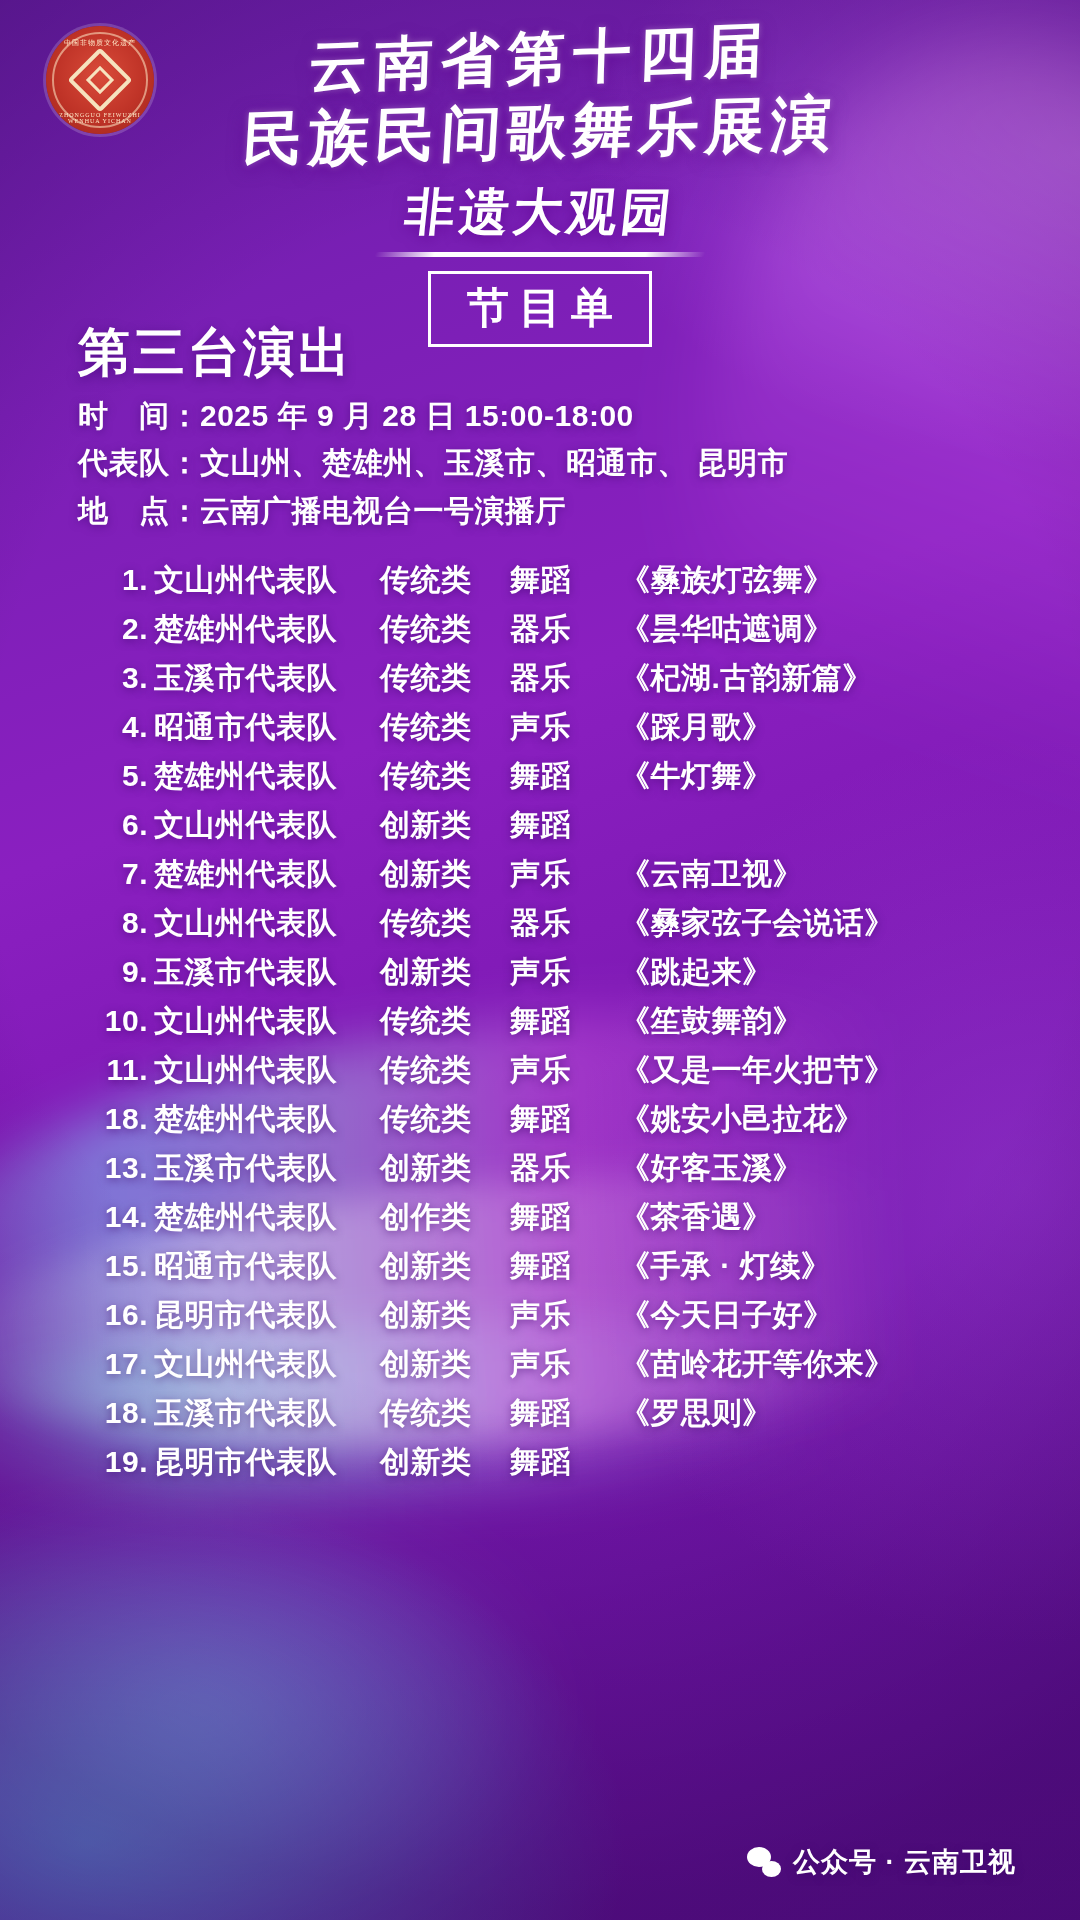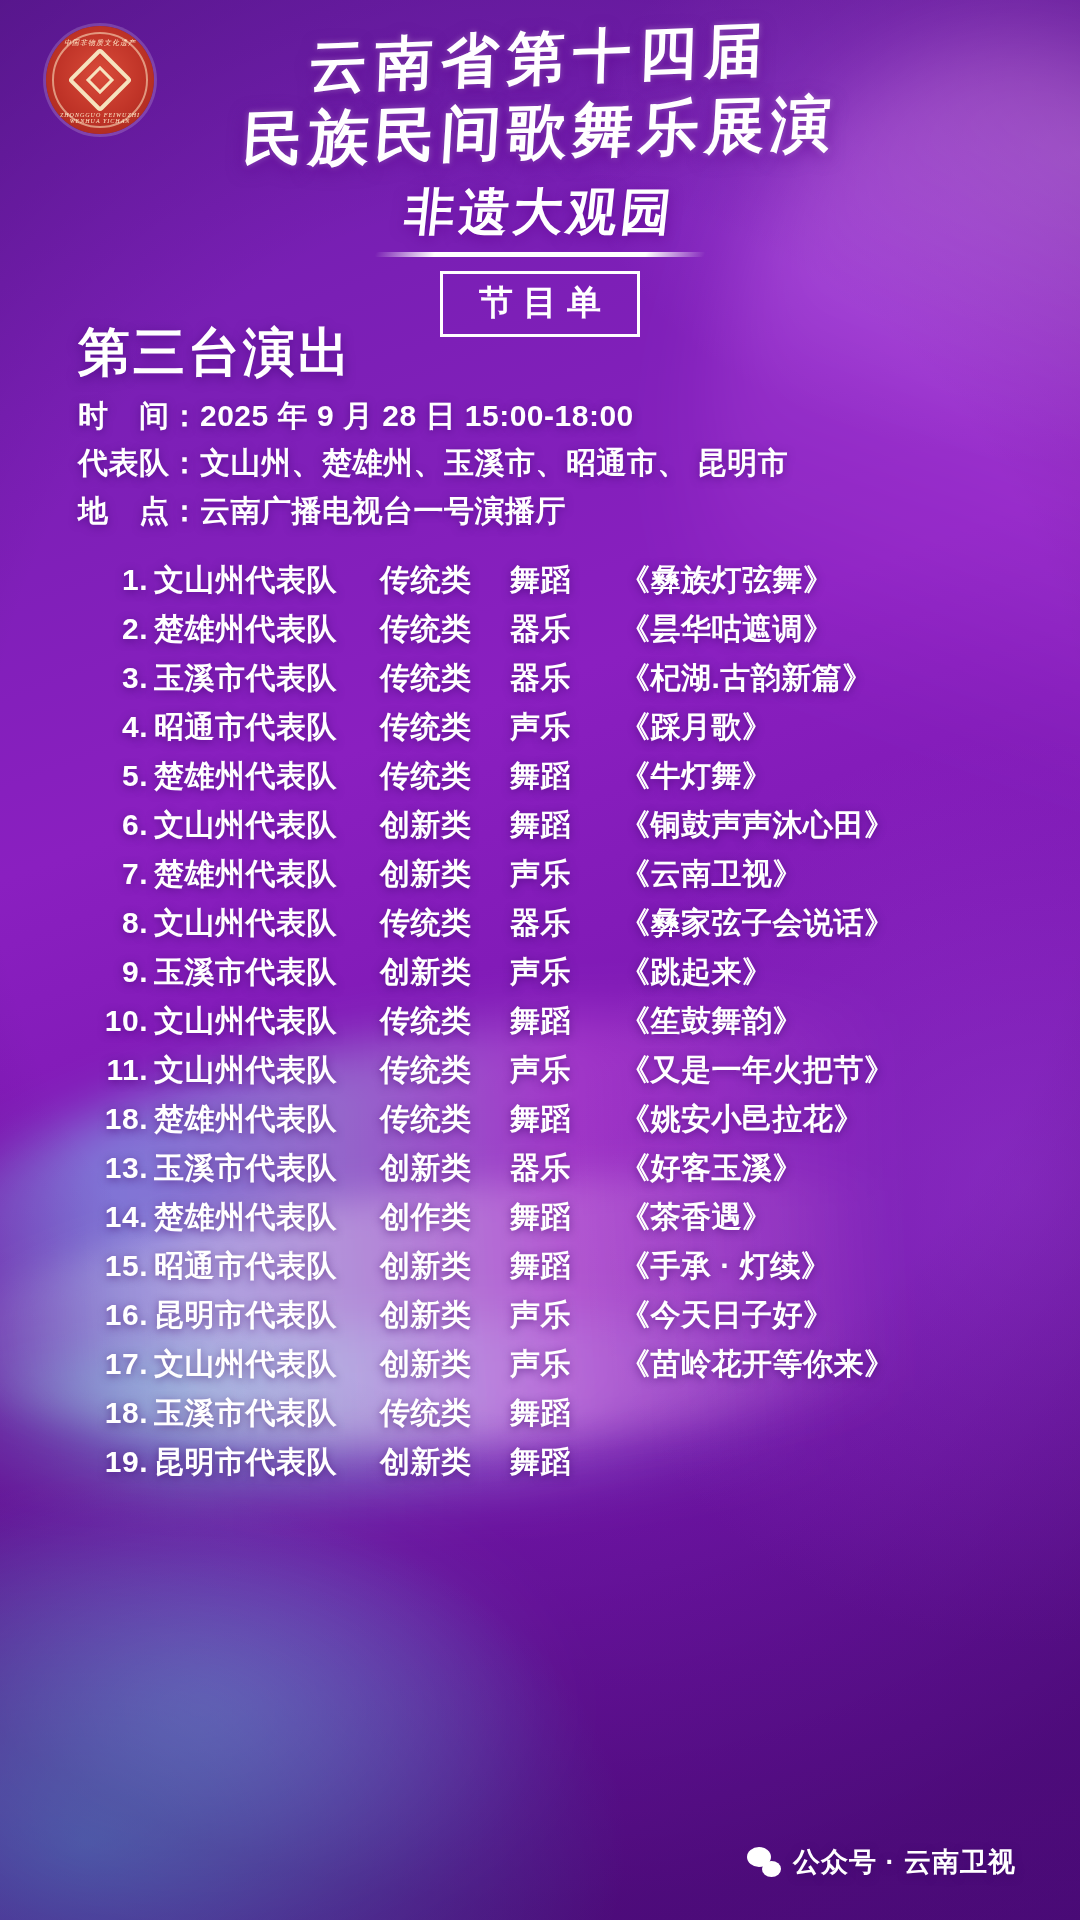--- a/index.html
+++ b/index.html
@@ -63,21 +63,20 @@
 
   
   .header { position: relative; height: 300px; }
   .logo {
     position: absolute; left: 46px; top: 26px;
     width: 108px; height: 108px; border-radius: 50%;
     background: radial-gradient(circle at 50% 45%, #d94b3a 0%, #bf3327 55%, #9c241b 100%);
     box-shadow: 0 0 0 3px rgba(255,255,255,0.18);
     display: flex; align-items: center; justify-content: center;
     overflow: hidden;
-    font-style: italic;
   }
   .logo .ring {
     position: absolute; inset: 6px; border-radius: 50%;
     border: 2px solid rgba(255,235,200,0.55);
   }
   .logo .glyph {
     width: 46px; height: 46px;
     border: 4px solid #f6e3bf;
     position: relative;
     transform: rotate(45deg);
@@ -135,21 +134,21 @@
     transform: skewX(-18deg);
     border-radius: 3px;
   }
   .title-badge {
     display: inline-block;
     margin-top: 14px;
     padding: 6px 26px 8px;
     border: 3px solid #ffffff;
     font-family: "Liberation Serif", serif;
     font-weight: bold;
-    font-size: 34px;
+    font-size: 42px;
     letter-spacing: 10px;
     text-indent: 10px;
     color: #ffffff;
   }
 
   
   .info { position: relative; padding: 18px 0 0 78px; color: #fff; }
   .stage-title {
     font-family: "Liberation Serif", serif;
     font-weight: bold;
@@ -300,21 +299,20 @@
     <span class="c-cat">传统类</span>
     <span class="c-form">舞蹈</span>
     <span class="c-work">《牛灯舞》</span>
   </div>
 
   <div class="row">
     <span class="c-idx">6.</span>
     <span class="c-team">文山州代表队</span>
     <span class="c-cat">创新类</span>
     <span class="c-form">舞蹈</span>
-    <span class="c-work">《铜鼓声声沐心田》</span>
   </div>
 
   <div class="row">
     <span class="c-idx">7.</span>
     <span class="c-team">楚雄州代表队</span>
     <span class="c-cat">创新类</span>
     <span class="c-form">声乐</span>
     <span class="c-work">《云南卫视》</span>
   </div>
 
@@ -396,20 +394,21 @@
     <span class="c-cat">创新类</span>
     <span class="c-form">声乐</span>
     <span class="c-work">《苗岭花开等你来》</span>
   </div>
 
   <div class="row">
     <span class="c-idx">18.</span>
     <span class="c-team">玉溪市代表队</span>
     <span class="c-cat">传统类</span>
     <span class="c-form">舞蹈</span>
+    <span class="c-work">《罗思则》</span>
   </div>
 
   <div class="row">
     <span class="c-idx">19.</span>
     <span class="c-team">昆明市代表队</span>
     <span class="c-cat">创新类</span>
     <span class="c-form">舞蹈</span>
   </div>
 
 </div>

